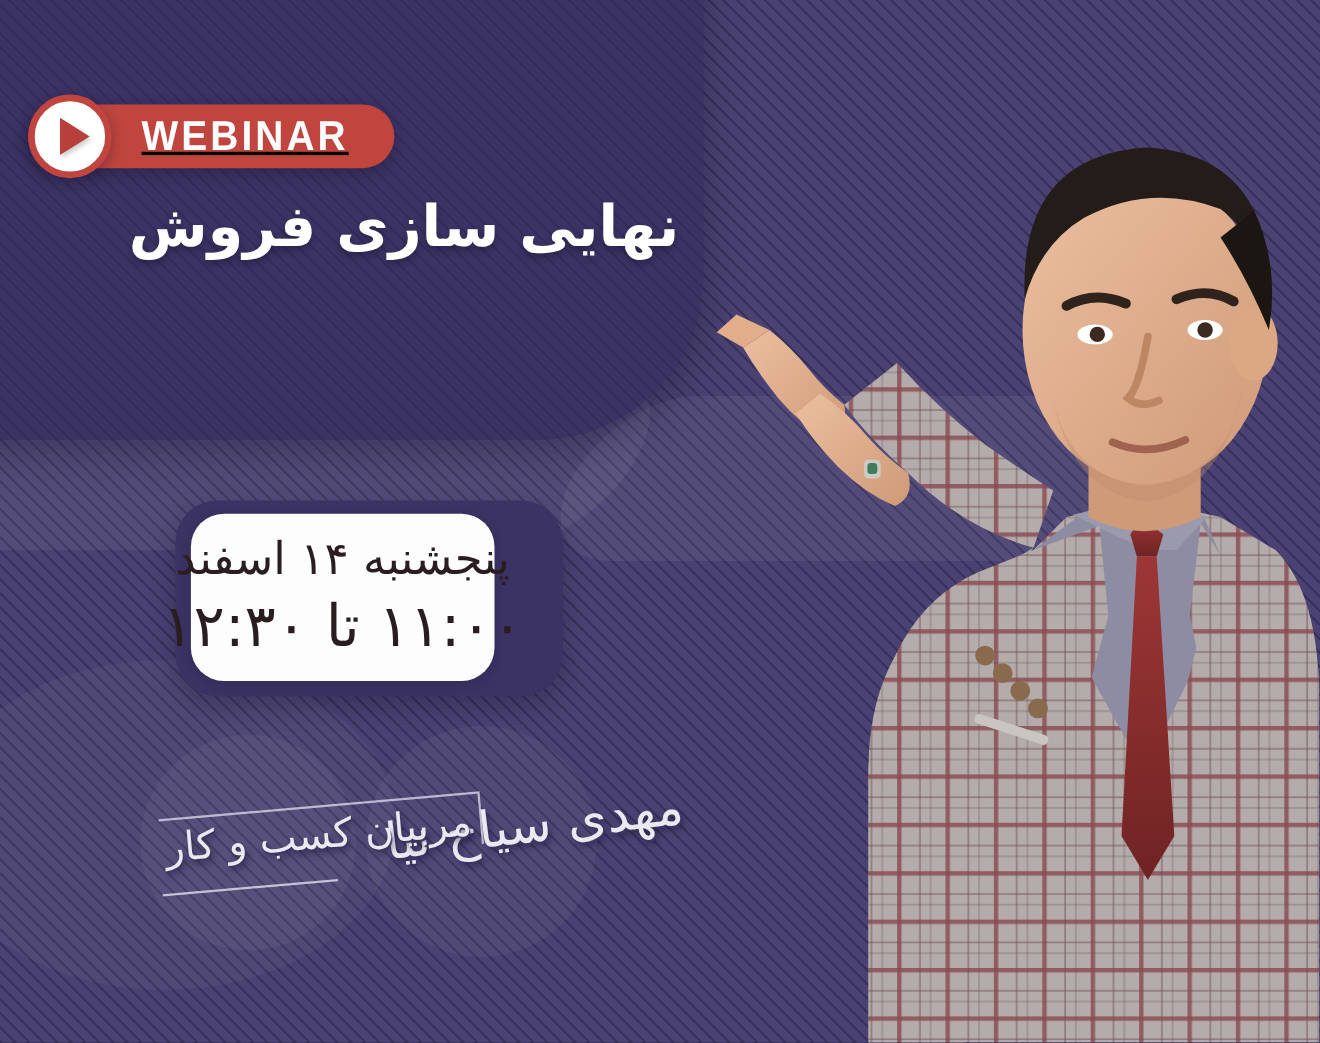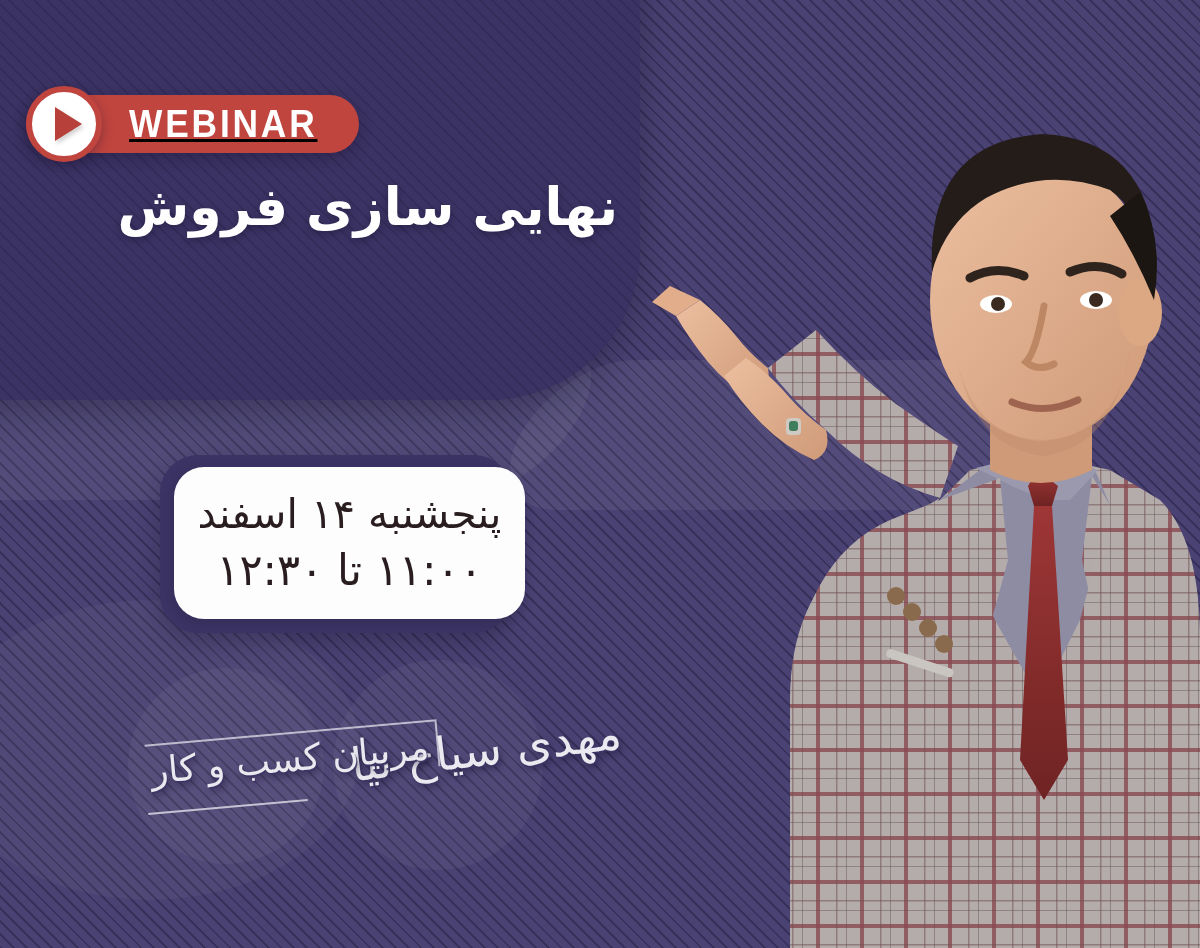--- a/index.html
+++ b/index.html
@@ -169,40 +169,40 @@
     height: 178px;
     background: #3b3363;
     border-radius: 38px;
     z-index: 6;
     box-shadow: 0 8px 22px rgba(20,16,40,0.3);
   }
   .date-card {
     position: absolute;
     left: 14px;
     top: 12px;
-    width: 351px;
+    width: 276px;
     height: 152px;
     background: #fdfdfd;
     border-radius: 30px;
     display: flex;
     flex-direction: column;
     align-items: center;
     justify-content: center;
     gap: 8px;
     box-shadow: 0 3px 10px rgba(20,16,40,0.18);
   }
   .date-line {
     color: #2a1d20;
     font-size: 41px;
     line-height: 1.15;
     white-space: nowrap;
   }
   .time-line {
     color: #2a1d20;
-    font-size: 43px;
+    font-size: 53px;
     line-height: 1.15;
     white-space: nowrap;
   }
 
   
   .logos {
     position: absolute;
     left: 128px;
     top: 660px;
     width: 420px;

